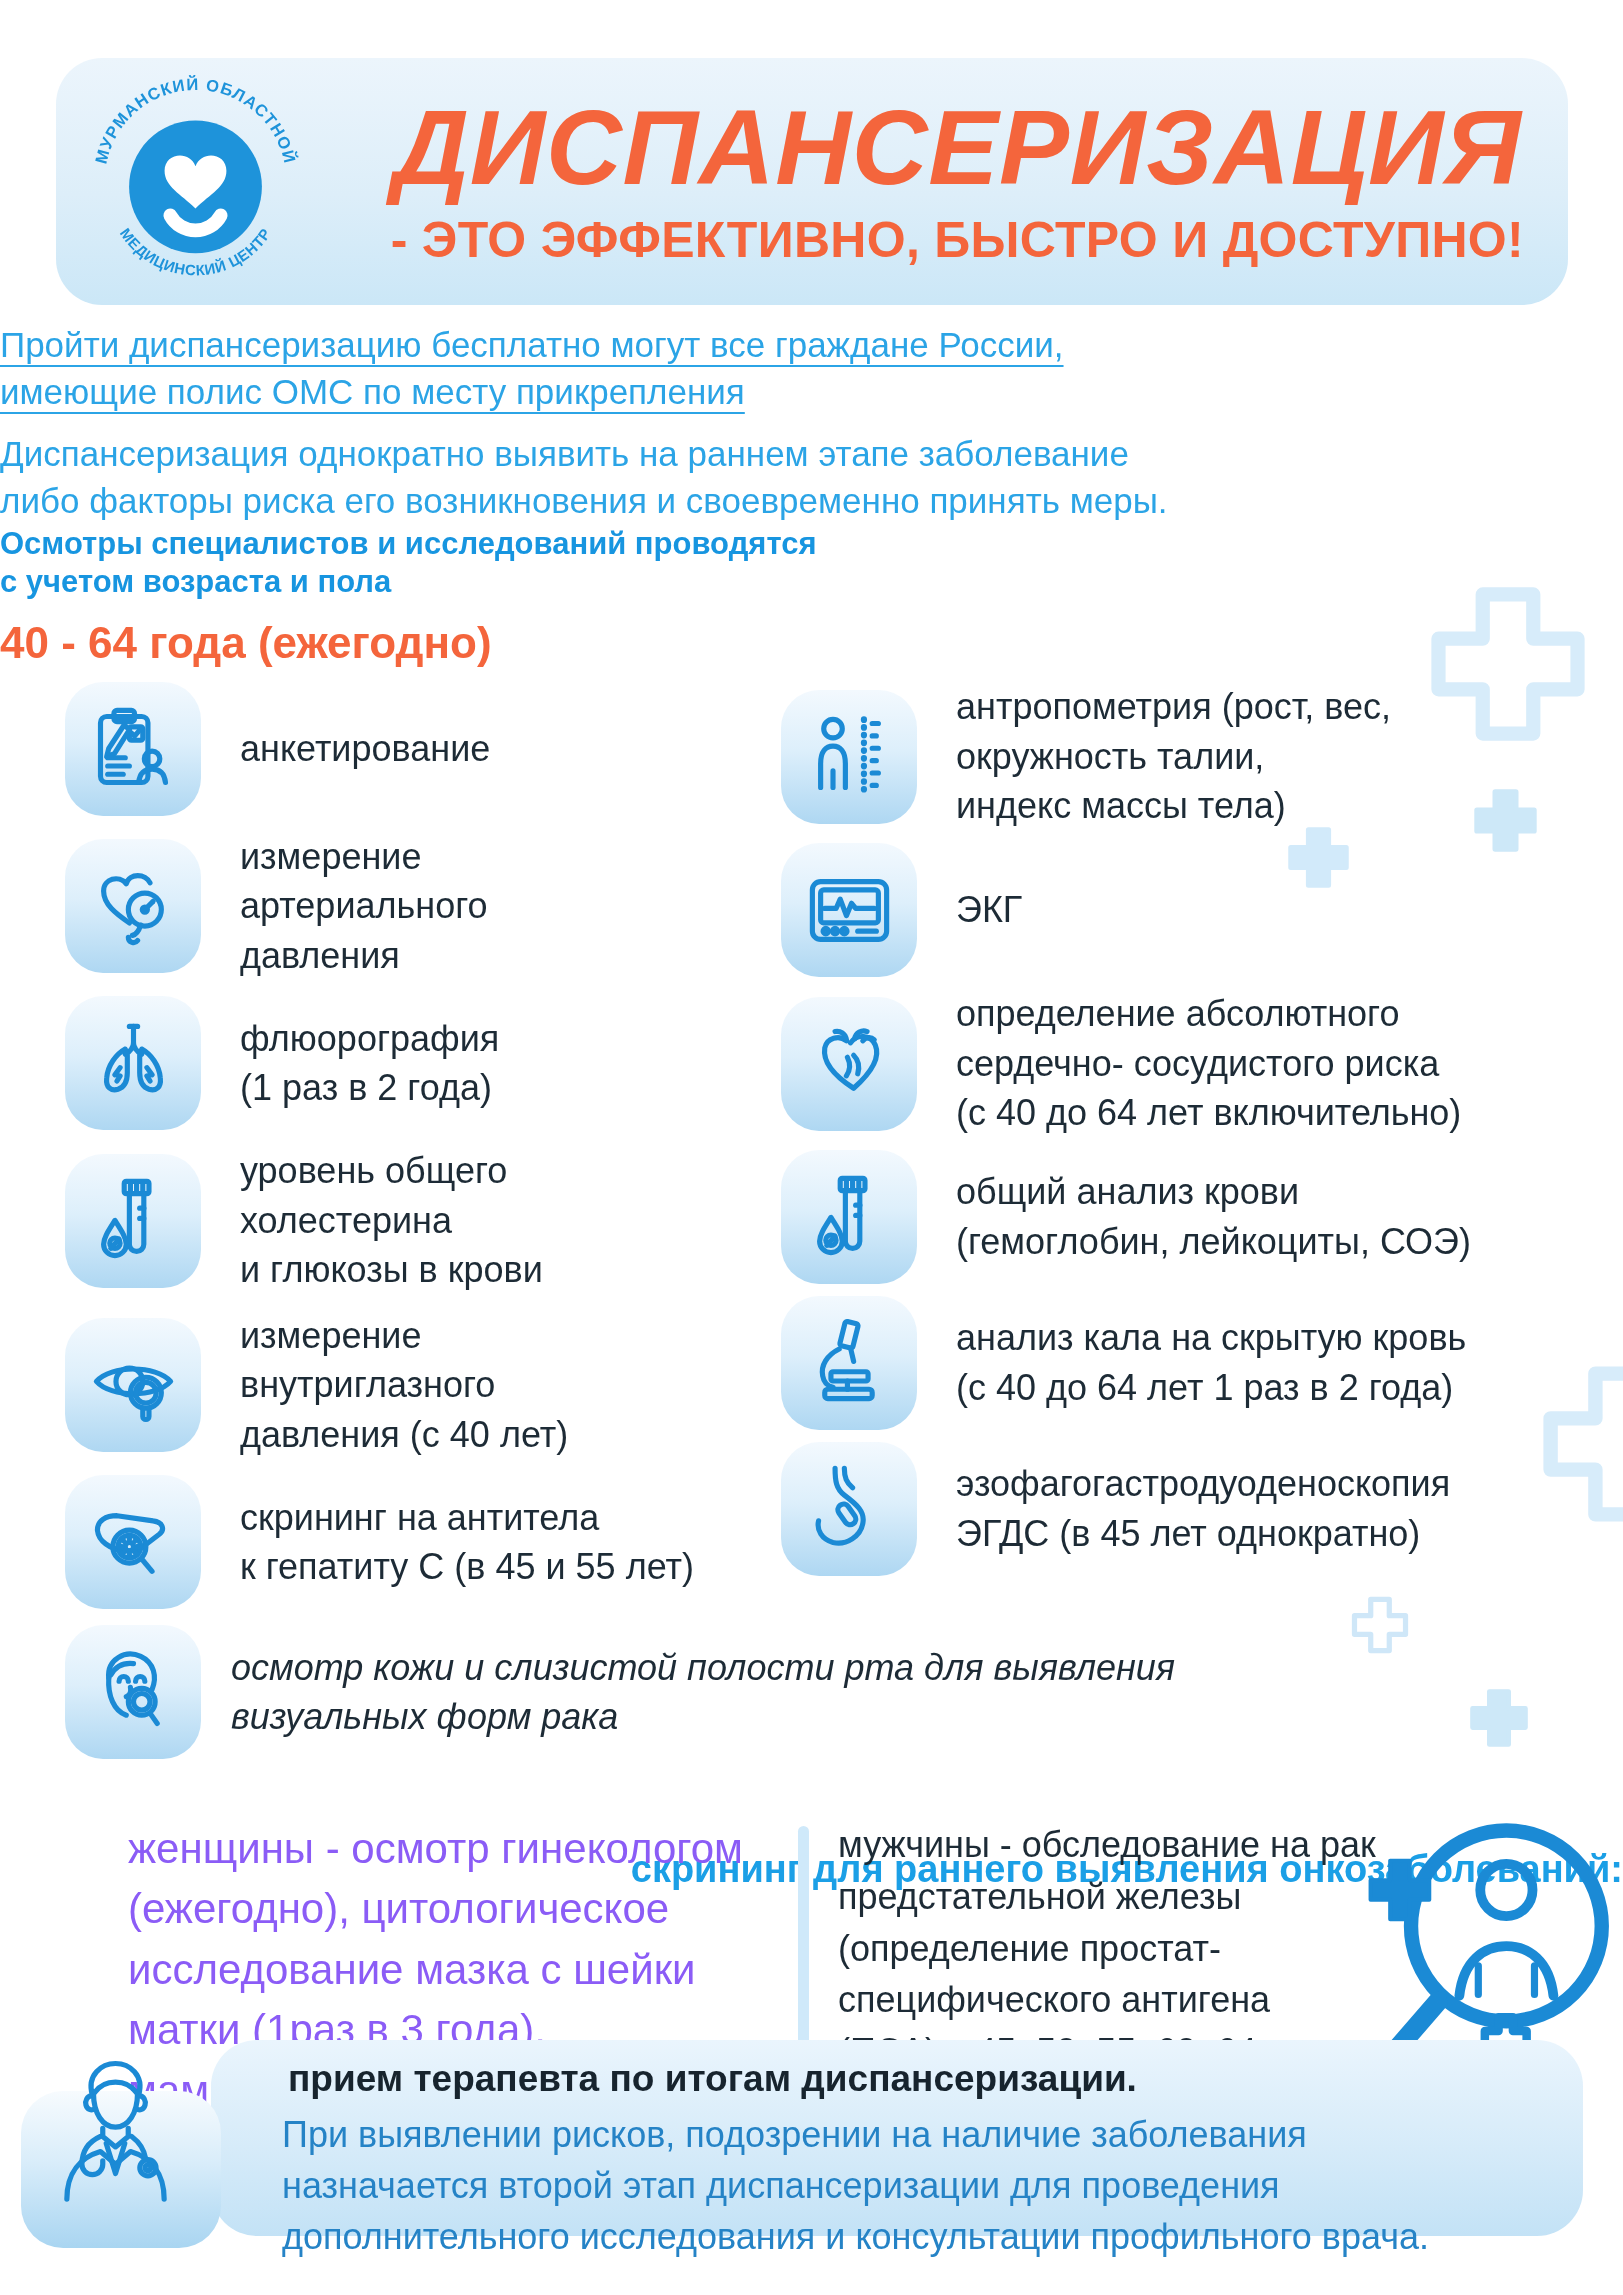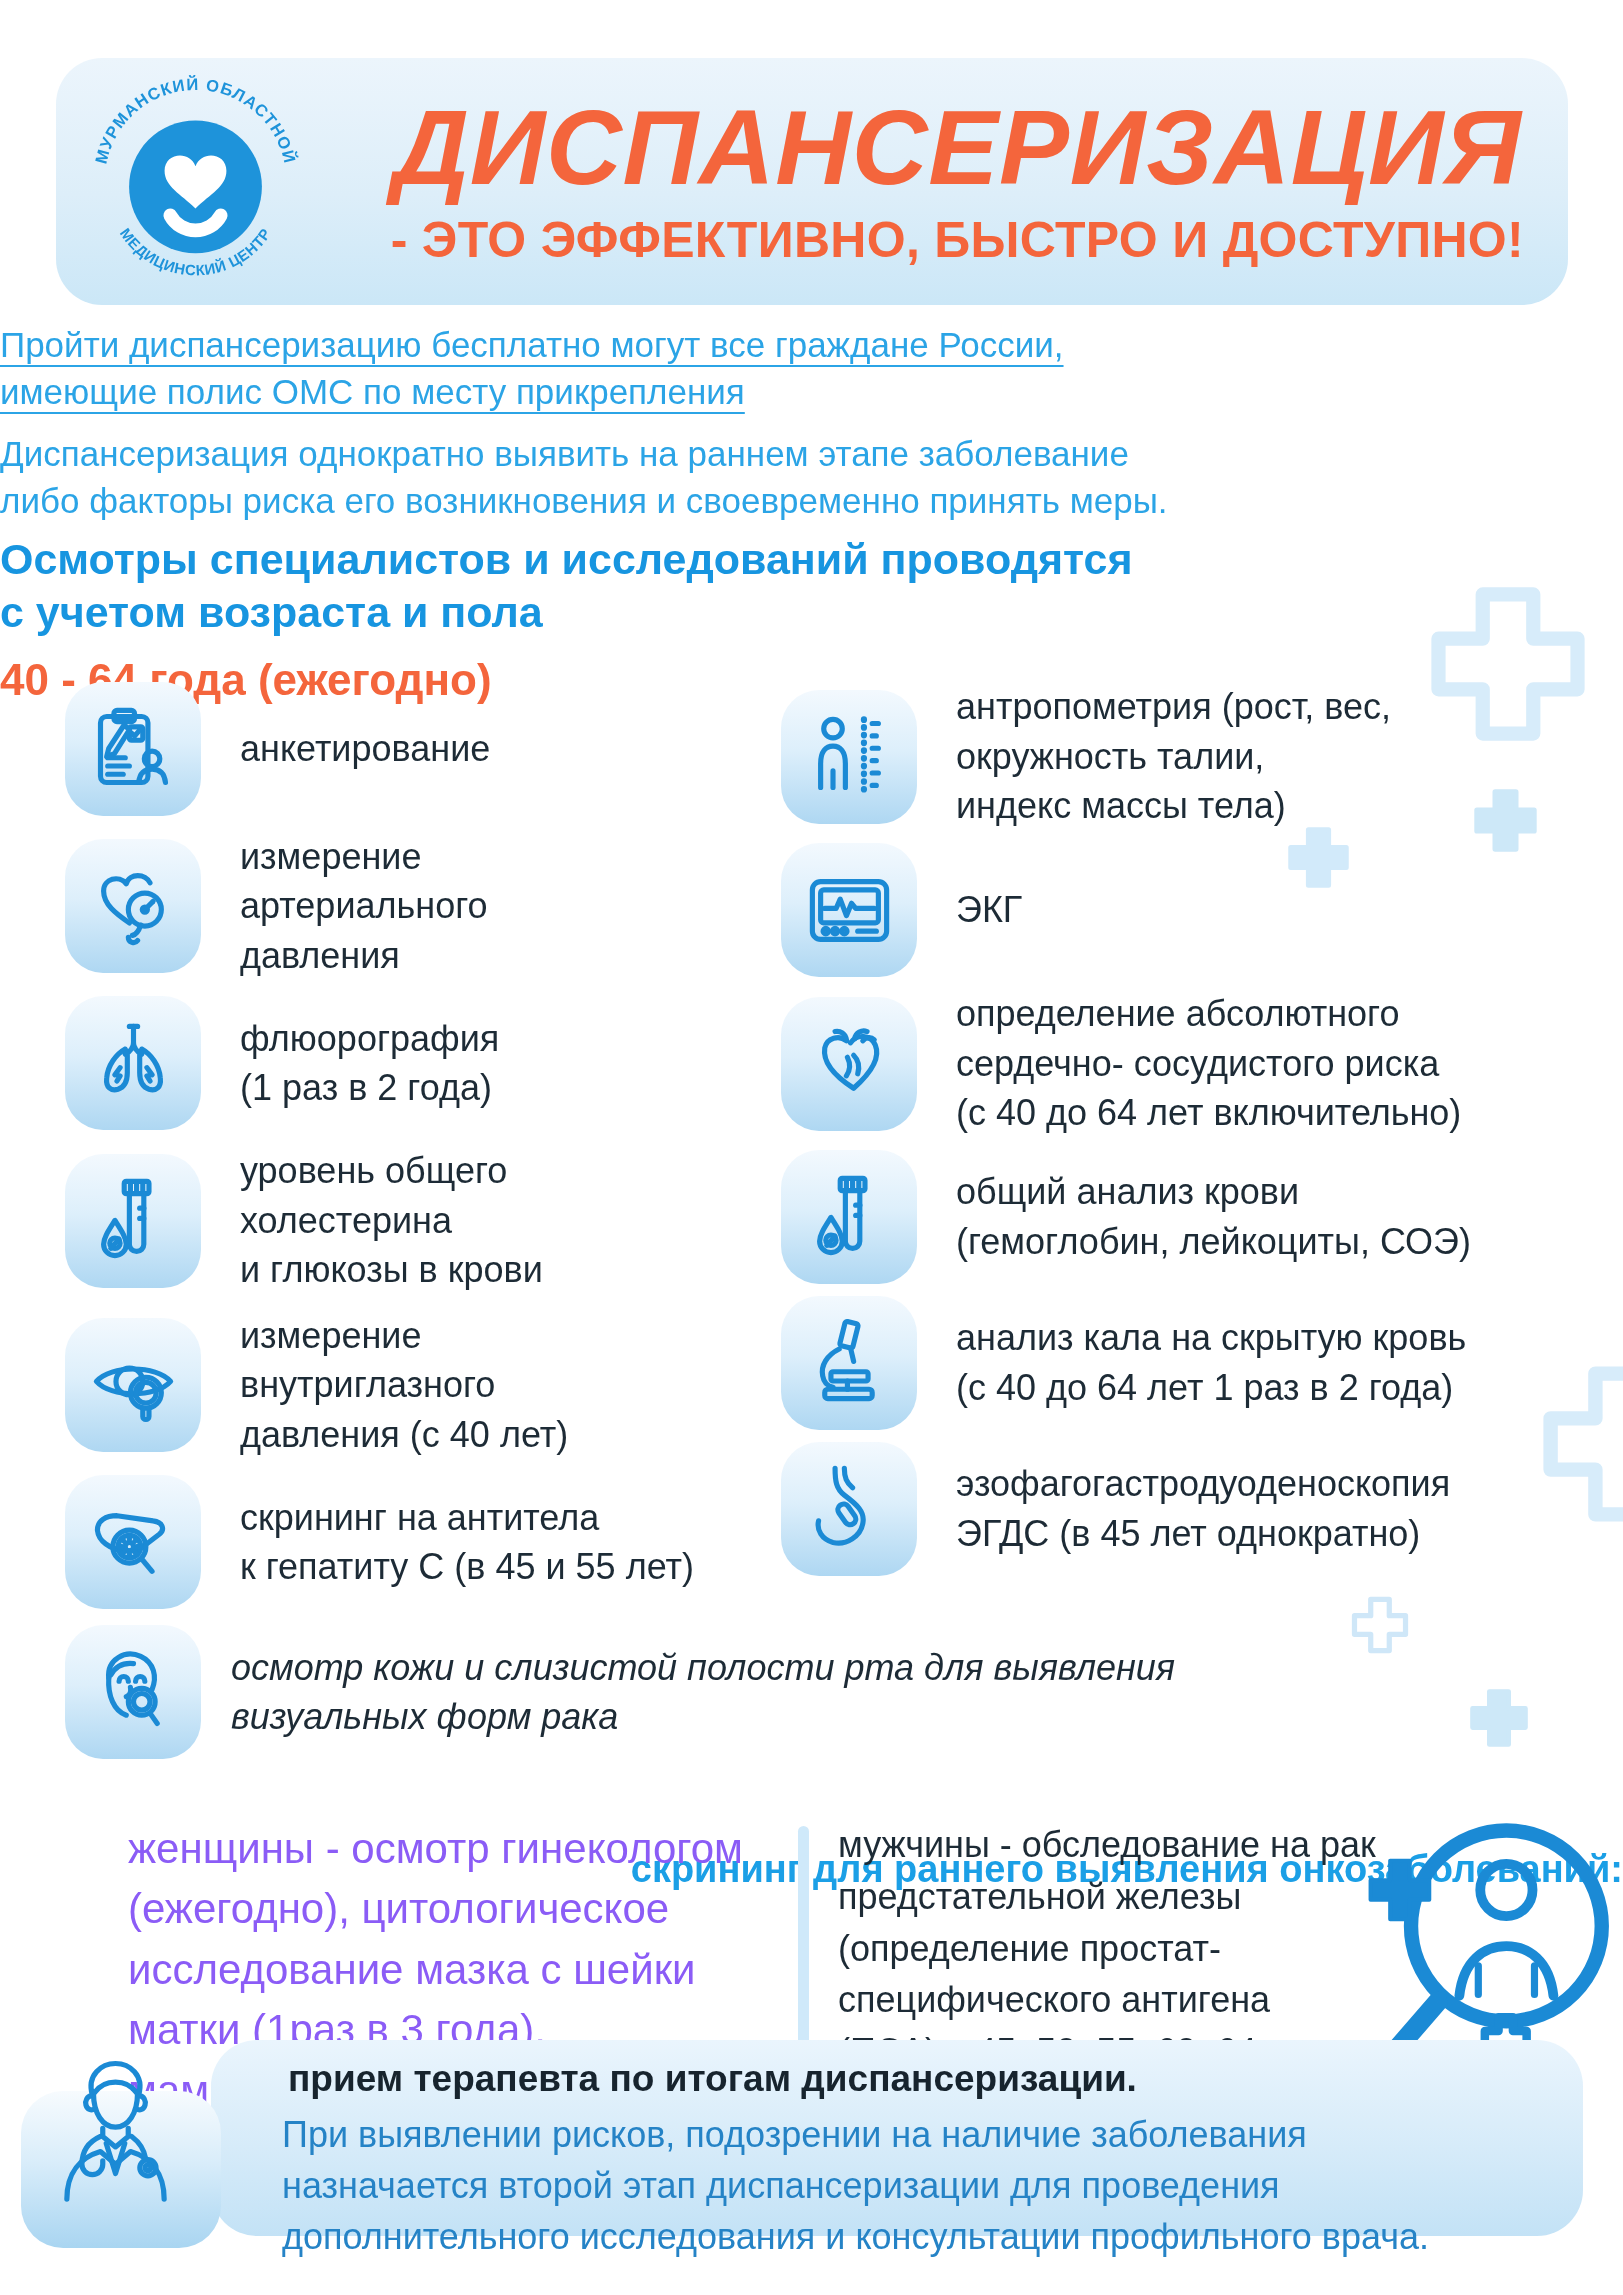--- a/index.html
+++ b/index.html
@@ -13,21 +13,21 @@
   .header-content{position:absolute;left:307px;right:16.4px;top:0;height:100%;
     display:flex;flex-direction:column;justify-content:center;align-items:center;}
   .title{font-size:105px;font-weight:700;color:#f4653c;line-height:1.02;letter-spacing:0.7px;white-space:nowrap;font-style:italic;}
   .subtitle{font-size:50px;font-weight:700;color:#f4653c;margin-top:9.2px;white-space:nowrap;letter-spacing:0.3px;}
 
   
   .intro{position:absolute;left:0;top:322px;width:1623px;}
   .eligibility{font-size:35px;color:#2ba4e6;line-height:1.34;}
   .eligibility span{text-decoration:underline;text-decoration-thickness:2px;text-underline-offset:7.9px;}
   .about{font-size:35px;color:#2ba4e6;line-height:1.34;margin-top:15.7px;}
-  .exams-heading{font-size:43px;font-weight:700;color:#1795e0;line-height:1.22;margin-top:8px;}
+  .exams-heading{font-size:31px;font-weight:700;color:#1795e0;line-height:1.22;margin-top:0;}
   .age-group{font-size:44px;font-weight:700;color:#f4653c;margin-top:17px;}
 
   
   .items{position:absolute;left:65px;top:682px;width:1505px;}
   .cols{display:flex;}
   .col{display:flex;flex-direction:column;gap:15.7px;}
   .col.left{width:716px;}
   .col.right{width:788px;gap:12px;}
   .item{display:flex;align-items:center;gap:39px;}
   .tile{width:136px;height:134px;border-radius:38px;flex:none;

